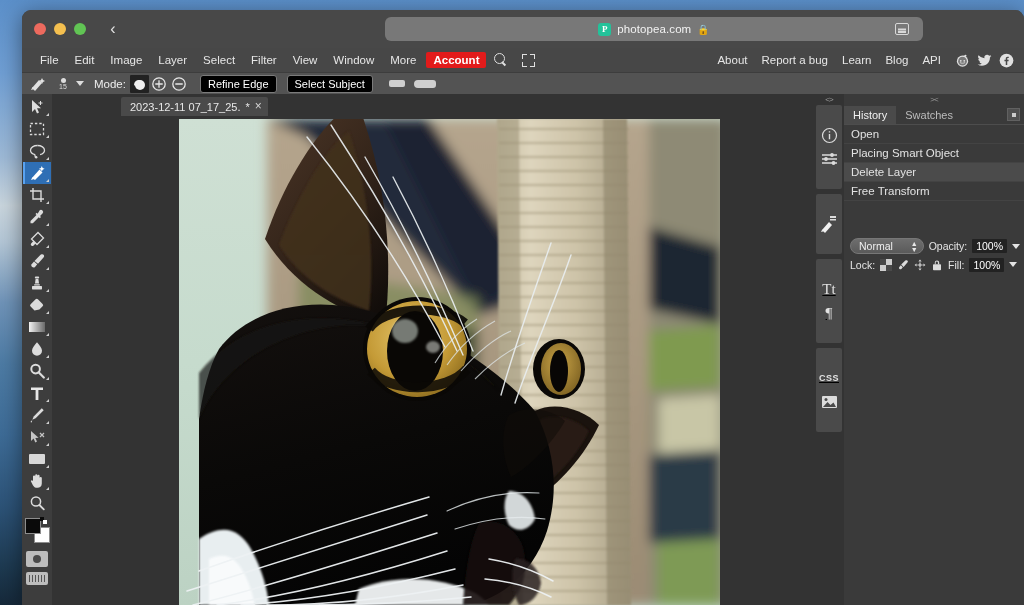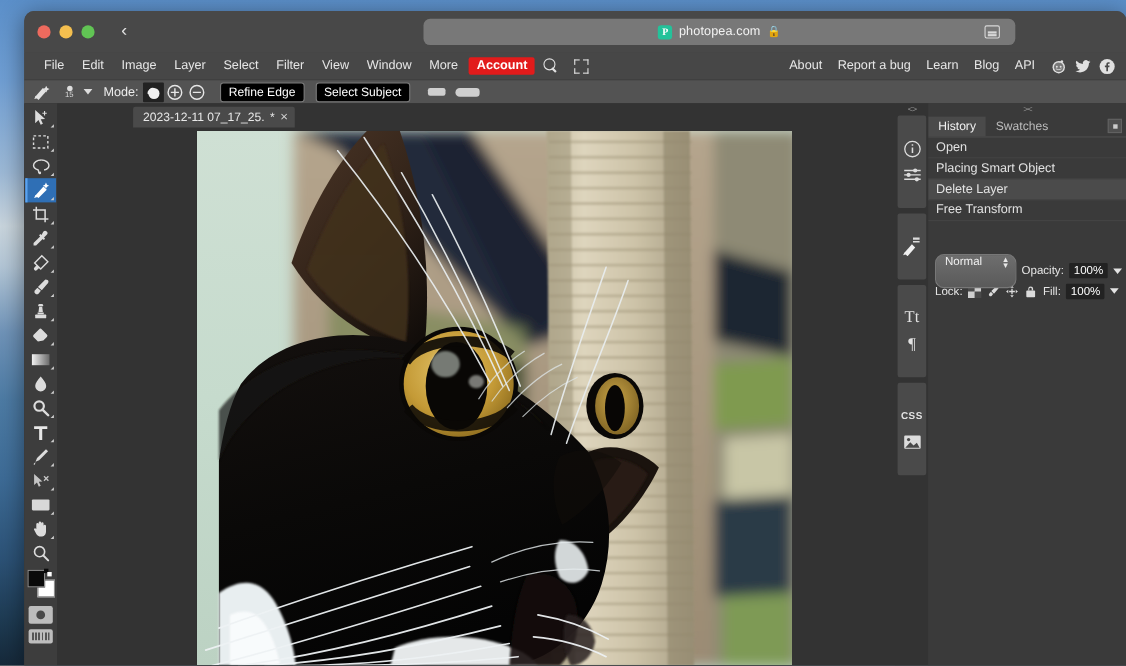--- a/index.html
+++ b/index.html
@@ -257,21 +257,21 @@
   #panel-rail {
     position: absolute; left: 0; top: 0;
     width: 30px; height: 511px;
     background: #333333;
     display:flex; flex-direction:column; align-items:center;
   }
   #rail-handle { color:#9a9a9a; font-size:8px; height:11px; line-height:11px; letter-spacing:-1px;}
   .rail-grp {
     background:#4a4a4a; border-radius:2px; margin-bottom:5px;
     display:flex;flex-direction:column;align-items:center;
-    width:26px; padding:18px 0;
+    width:26px; padding:18px 0;text-decoration:underline;
   }
   .rail-ico {
     width:26px;height:24px;display:flex;align-items:center;justify-content:center;cursor:pointer;
     color:#dcdcdc;
   }
 
   #panels {
     position:absolute; left:30px; top:0; right:0; height:511px;
     background:#3a3a3a;
   }
@@ -299,25 +299,25 @@
   .hist-row {
     height: 19px; line-height:19px; padding-left: 7px;
     font-size: 11.5px; color: #e2e2e2; cursor: pointer;
     border-bottom: 1px solid #434343;
   }
   .hist-row.current { background: #4b4b4b; }
 
   #layers-block { position:absolute; left:0; right:0; top:141px; bottom:0; background:#3a3a3a;}
   #blend-row { display:flex; align-items:center; height:20px; padding: 2px 4px 0 6px; gap:5px;}
   #blend-select {
-    width: 80px; height: 31px;
+    width: 80px; height: 16px;
     background: linear-gradient(180deg,#6e6e6e,#5a5a5a);
     border:1px solid #777; border-radius:8px;
     color:#f0f0f0; font-size:10.5px;
-    display:flex;align-items:flex-start; padding-left:8px; cursor:pointer;
+    display:flex;align-items:center; padding-left:8px; cursor:pointer;
     position:relative;
   }
   #blend-arrows{
     position:absolute; right:5px; top:2px; color:#e8e8e8; font-size:7px; line-height:6px;
   }
   .lbl { color:#e4e4e4; font-size:10.5px; }
   .valbox {
     background:#222; color:#fff; font-size:10.5px;
     padding:1px 4px; border-radius:1px; cursor:pointer;
   }

